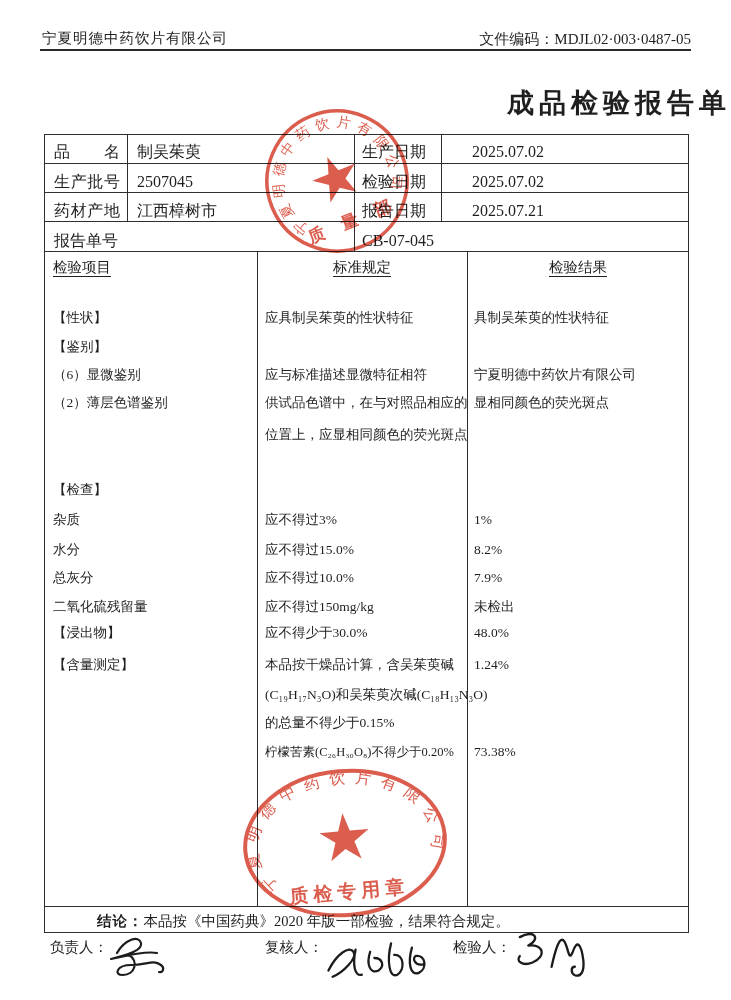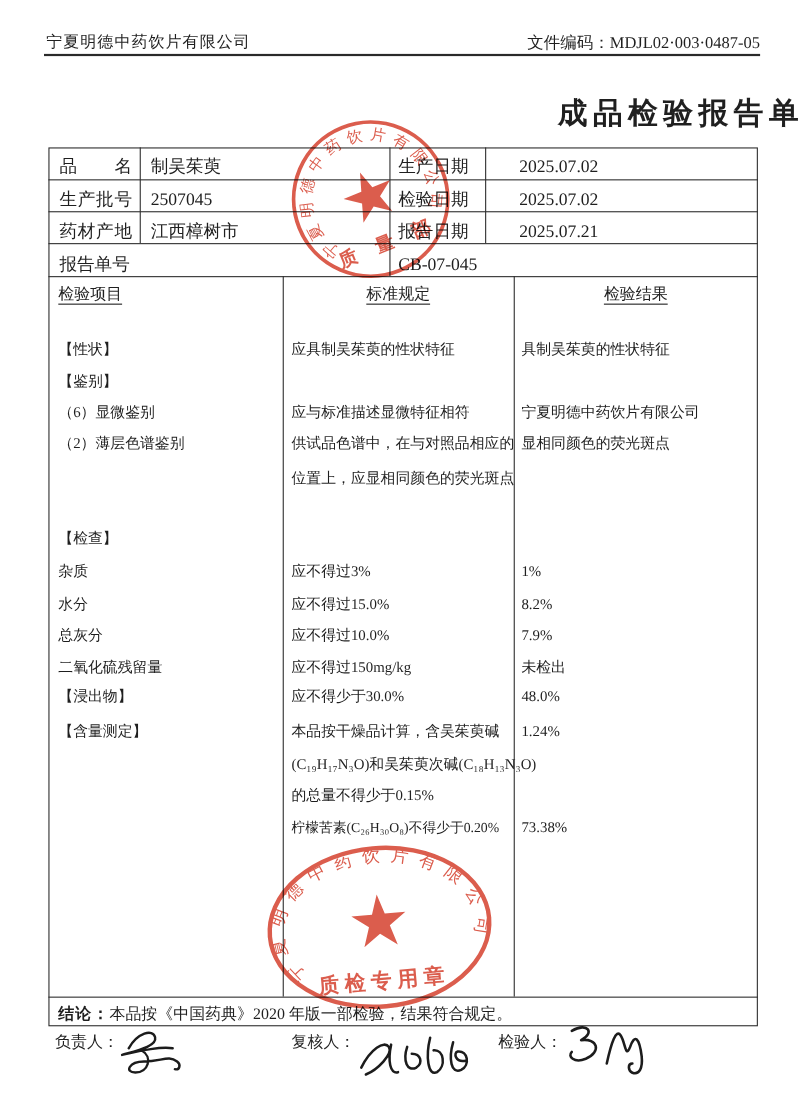--- a/index.html
+++ b/index.html
@@ -23,21 +23,21 @@
   .val1{left:137px;}
   .lbl2{left:362px;}
   .val2{left:472px;}
   
   .thead{font-size:14.5px;text-decoration:underline;text-underline-offset:4px;}
   .c-item{left:53px;width:200px;}
   .c-std{left:265px;width:200px;font-size:13px;}
   .c-res{left:474px;width:210px;}
   .bodyline{font-size:13.5px;height:20px;line-height:20px;}
   .concl{left:53px;top:912px;font-size:14.5px;}
-  .concl b{letter-spacing:1px;}
+  .concl b{letter-spacing:1px;margin-left:44px;}
   .sig-label{font-size:14.5px;top:938px;}
   .stamp{mix-blend-mode:multiply;opacity:.85;}
   svg text{font-family:"Liberation Sans","DejaVu Sans",sans-serif;}
 </style>
 </head>
 <body>
 
 <div class="page">
 
   <div class="abs company">宁夏明德中药饮片有限公司</div>

